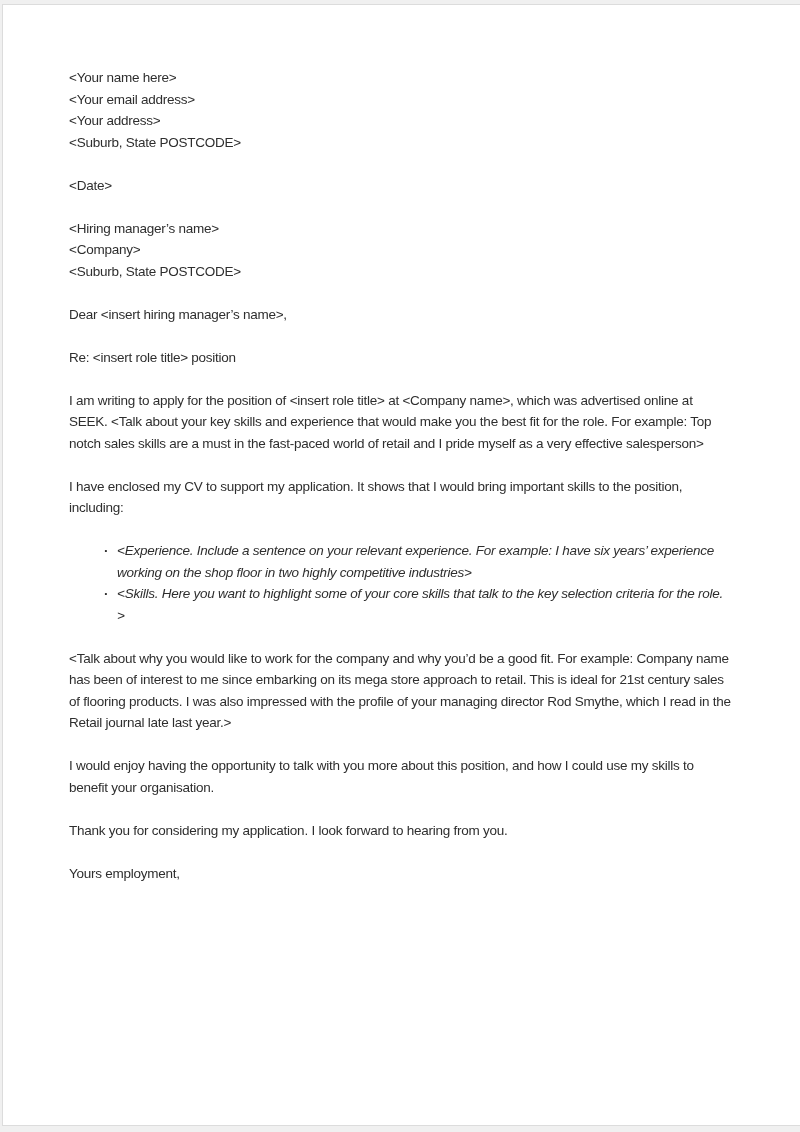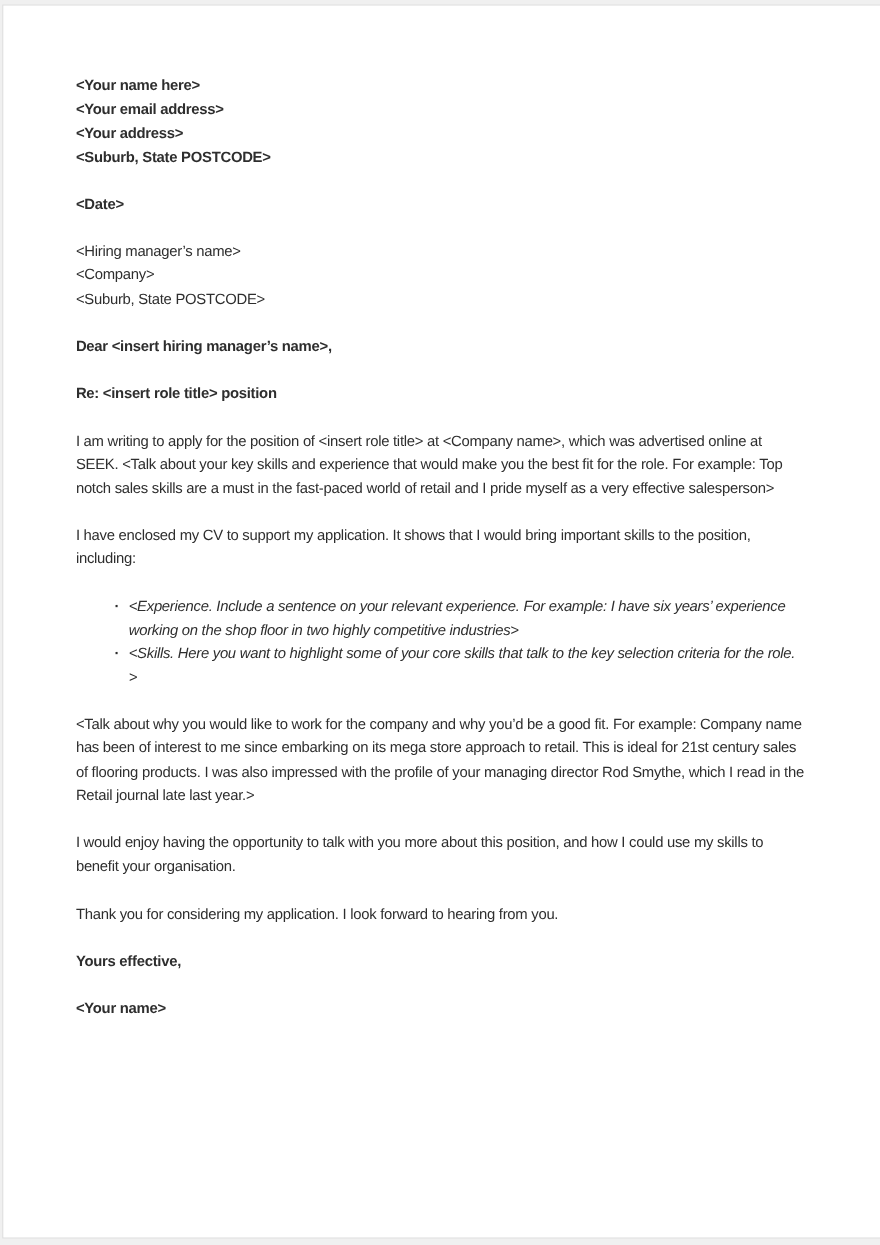--- a/index.html
+++ b/index.html
@@ -26,21 +26,21 @@
     width: 664px;
     color: #2e2e2e;
     font-size: 13.5px;
     line-height: 21.5px;
     letter-spacing: -0.25px;
   }
   .block, p {
     margin: 0 0 21.5px 0;
     padding: 0;
   }
-  .bold { font-weight: 700; }
+  .bold { font-weight: 400; }
   .it { }
   ul.bullets {
     list-style: none;
     margin: 0 0 21.5px 0;
     padding: 0 0 0 48px;
   }
   ul.bullets li {
     position: relative;
     font-style: italic;
   }
@@ -86,18 +86,17 @@
       <li>&lt;Experience. Include a sentence on your relevant experience. For example: I have six years’ experience working on the shop floor in two highly competitive industries&gt;</li>
       <li>&lt;Skills. Here you want to highlight some of your core skills that talk to the key selection criteria for the role. &gt;</li>
     </ul>
 
     <p class="it">&lt;Talk about why you would like to work for the company and why you’d be a good fit. For example: Company name has been of interest to me since embarking on its mega store approach to retail. This is ideal for 21st century sales of flooring products. I was also impressed with the profile of your managing director Rod Smythe, which I read in the Retail journal late last year.&gt;</p>
 
     <p>I would enjoy having the opportunity to talk with you more about this position, and how I could use my skills to benefit your organisation.</p>
 
     <p>Thank you for considering my application. I look forward to hearing from you.</p>
 
-    <p class="bold">Yours effective,</p>
+    <p class="bold">Yours employment,</p>
 
-    <p class="bold">&lt;Your name&gt;</p>
 
   </div>
 </div>
 
 </body></html>

